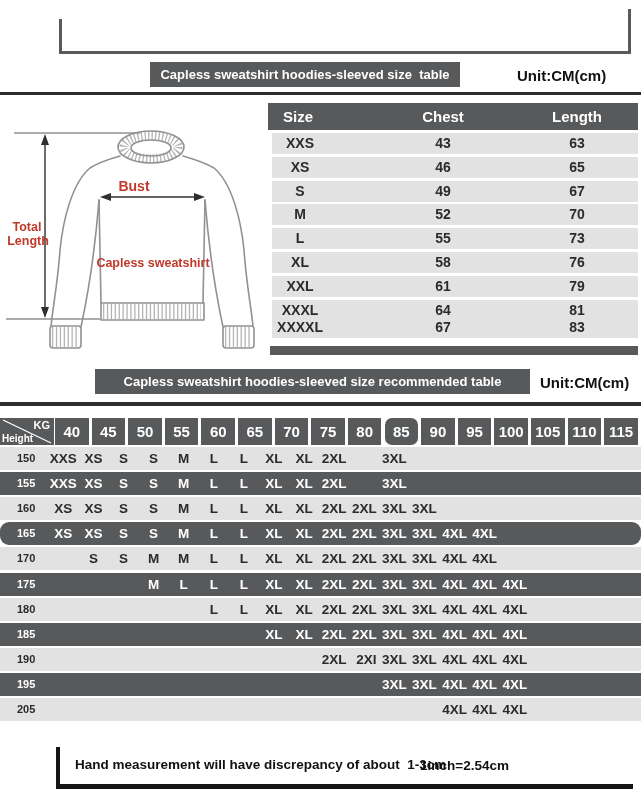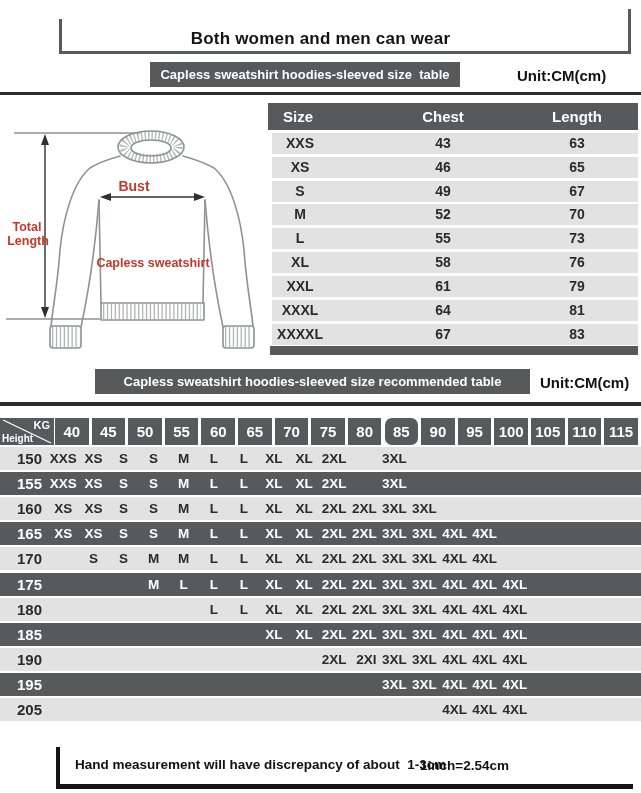--- a/index.html
+++ b/index.html
@@ -31,42 +31,41 @@
   
   .m-corner{left:0;top:418px;width:54px;height:27px;background:#58595b;}
   .m-corner svg{position:absolute;left:0;top:0;}
   .m-kg{position:absolute;right:4px;top:1px;color:#fff;font-weight:bold;font-size:11px;}
   .m-height{position:absolute;left:2px;bottom:1px;color:#fff;font-weight:bold;font-size:10px;}
   .m-hcell{position:absolute;top:418px;width:33.5px;height:27px;background:#58595b;color:#fff;
            font-weight:bold;font-size:15px;text-align:center;line-height:27px;}
   .m-row{position:absolute;left:0;width:641px;height:23px;}
   .m-row.light{background:#e2e2e3;color:#2b2b2b;}
   .m-row.dark{background:#58595b;color:#fff;}
-  .m-label{position:absolute;left:17px;top:0;height:23px;line-height:23px;font-weight:bold;font-size:15px;}
+  .m-label{position:absolute;left:17px;top:0;height:23px;line-height:23px;font-weight:bold;font-size:11px;}
   .m-cell{position:absolute;top:0;width:30.6px;height:23px;line-height:23px;font-weight:bold;font-size:13.5px;
           text-align:center;white-space:nowrap;}
 
   
   .f-note{white-space:pre;font-weight:bold;font-size:13.5px;color:#111;}
   .blk{background:#151515;}
 
   
   .ln{fill:none;stroke:#8f9194;stroke-width:1.6;stroke-linecap:round;stroke-linejoin:round;}
   .rib{fill:none;stroke:#b3b4b6;}
   .ref{stroke:#5a5a5a;stroke-width:1;}
   .arr{stroke:#2f2f2f;stroke-width:1.4;}
   .ah{fill:#2f2f2f;stroke:none;}
   .redtxt{fill:#c0392b;font-weight:bold;font-family:"Liberation Sans",sans-serif;}
 </style>
 </head>
 <body>
 
 <div class="page">
 
-  <div class="abs title-line" style="top:29px;">Both women and men can wear</div>
   <div class="abs brk" style="left:59px;top:19px;width:3px;height:35px;"></div>
   <div class="abs brk" style="left:628px;top:9px;width:3px;height:45px;"></div>
   <div class="abs brk" style="left:59px;top:51px;width:572px;height:3px;"></div>
 
   <div class="abs banner" style="left:150px;top:62px;width:310px;">Capless sweatshirt hoodies-sleeved size  table</div>
   <div class="abs unit" style="left:517px;top:67px;">Unit:CM(cm)</div>
   <div class="abs rule" style="top:92px;height:3px;"></div>
 
   <svg class="abs" style="left:0;top:100px;" width="268" height="262" viewBox="0 0 268 262">
 
@@ -155,21 +154,21 @@
       <div class="abs s-row" style="top: 275.8px;">
         <div class="s-cell s-c1">XXL</div>
         <div class="s-cell s-c2">61</div>
         <div class="s-cell s-c3">79</div>
       </div>
       <div class="abs s-row" style="top: 299.6px;">
         <div class="s-cell s-c1">XXXL</div>
         <div class="s-cell s-c2">64</div>
         <div class="s-cell s-c3">81</div>
       </div>
-      <div class="abs s-row" style="top: 324px;">
+      <div class="abs s-row" style="top: 317px;">
         <div class="s-cell s-c1">XXXXL</div>
         <div class="s-cell s-c2">67</div>
         <div class="s-cell s-c3">83</div>
       </div>
     </div>
   <div class="abs s-bar"></div>
 
   <div class="abs banner" style="left:95px;top:369px;width:435px;">Capless sweatshirt hoodies-sleeved size recommended table</div>
   <div class="abs unit" style="left:540px;top:374px;">Unit:CM(cm)</div>
   <div class="abs rule" style="top:402px;height:3.5px;"></div>
@@ -237,21 +236,21 @@
         <div class="m-cell" style="left: 168.4px;">M</div>
         <div class="m-cell" style="left: 198.5px;">L</div>
         <div class="m-cell" style="left: 228.6px;">L</div>
         <div class="m-cell" style="left: 258.7px;">XL</div>
         <div class="m-cell" style="left: 288.8px;">XL</div>
         <div class="m-cell" style="left: 318.9px;">2XL</div>
         <div class="m-cell" style="left: 349px;">2XL</div>
         <div class="m-cell" style="left: 379.1px;">3XL</div>
         <div class="m-cell" style="left: 409.2px;">3XL</div>
       </div>
-      <div class="m-row dark" style="top: 75.3px;">
+      <div class="m-row dark" style="top: 75.3px; border-radius: 9px;">
         <div class="m-label">165</div>
         <div class="m-cell" style="left: 48px;">XS</div>
         <div class="m-cell" style="left: 78.1px;">XS</div>
         <div class="m-cell" style="left: 108.2px;">S</div>
         <div class="m-cell" style="left: 138.3px;">S</div>
         <div class="m-cell" style="left: 168.4px;">M</div>
         <div class="m-cell" style="left: 198.5px;">L</div>
         <div class="m-cell" style="left: 228.6px;">L</div>
         <div class="m-cell" style="left: 258.7px;">XL</div>
         <div class="m-cell" style="left: 288.8px;">XL</div>

